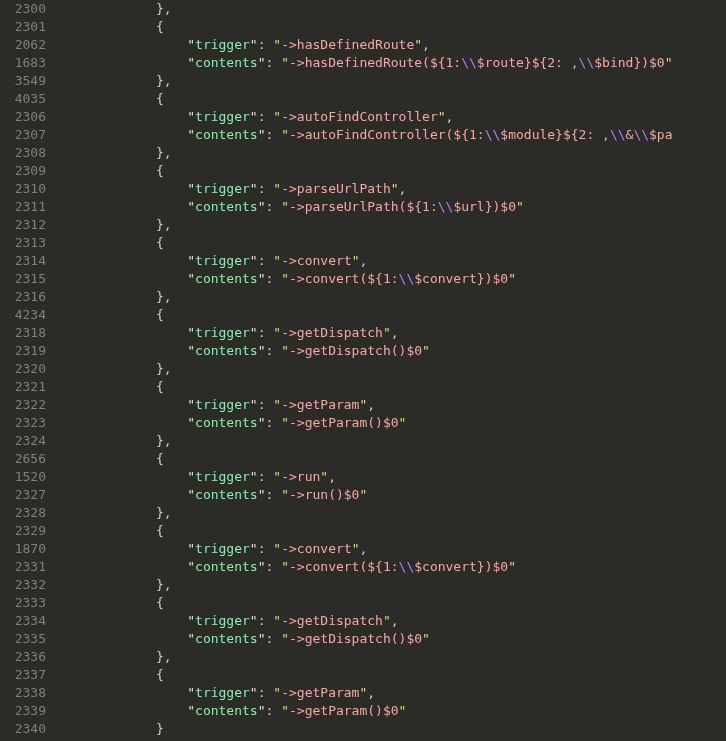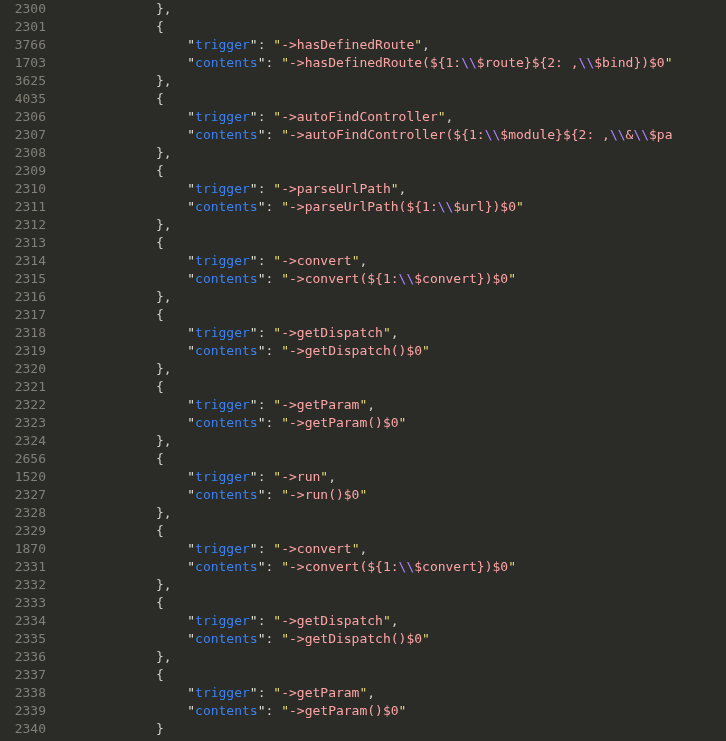--- a/index.html
+++ b/index.html
@@ -1,49 +1,49 @@
 <!DOCTYPE html>
 <html><head>
 <meta charset="utf-8">
 <style>
   html,body{margin:0;padding:0;background:#2b2b28;font-family:Menlo,Consolas,monospace;font-size:13px;line-height:18px;color:#d0d0c8;overflow:hidden}
   .editor{display:flex;width:726px;height:741px;overflow:hidden}
   .gutter{background:#2b2b28;color:#808078;text-align:right;padding:0 12px 12px 6px;user-select:none;min-width:40px}
   .code{flex:1;white-space:pre;padding-left:4px;overflow:hidden}
   .p{color:#d0d0c8}   
-  .k{color:#3b82f6}   
+  .k{color:#86efac}   
   .s{color:#fca5a5}   
   .e{color:#ae81ff}   
   .q{color:#e6db74}   
   .kq{color:#e0e0d8}  
   .line{height:18px}
 </style>
 </head>
 <body>
 
 <div class="editor">
   <div class="gutter" id="gutter">
       <div class="line">2300</div>
       <div class="line">2301</div>
-      <div class="line">3766</div>
-      <div class="line">1703</div>
-      <div class="line">3625</div>
+      <div class="line">2062</div>
+      <div class="line">1683</div>
+      <div class="line">3549</div>
       <div class="line">4035</div>
       <div class="line">2306</div>
       <div class="line">2307</div>
       <div class="line">2308</div>
       <div class="line">2309</div>
       <div class="line">2310</div>
       <div class="line">2311</div>
       <div class="line">2312</div>
       <div class="line">2313</div>
       <div class="line">2314</div>
       <div class="line">2315</div>
       <div class="line">2316</div>
-      <div class="line">2317</div>
+      <div class="line">4234</div>
       <div class="line">2318</div>
       <div class="line">2319</div>
       <div class="line">2320</div>
       <div class="line">2321</div>
       <div class="line">2322</div>
       <div class="line">2323</div>
       <div class="line">2324</div>
       <div class="line">2656</div>
       <div class="line">1520</div>
       <div class="line">2327</div>

